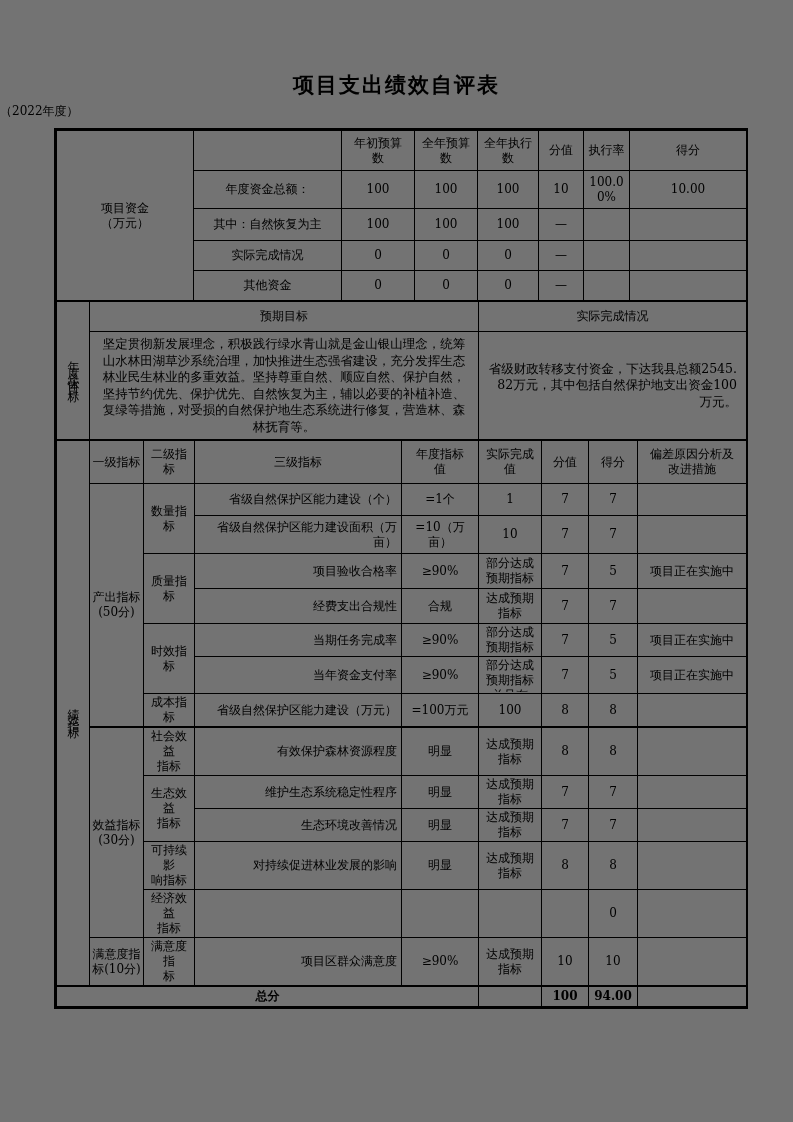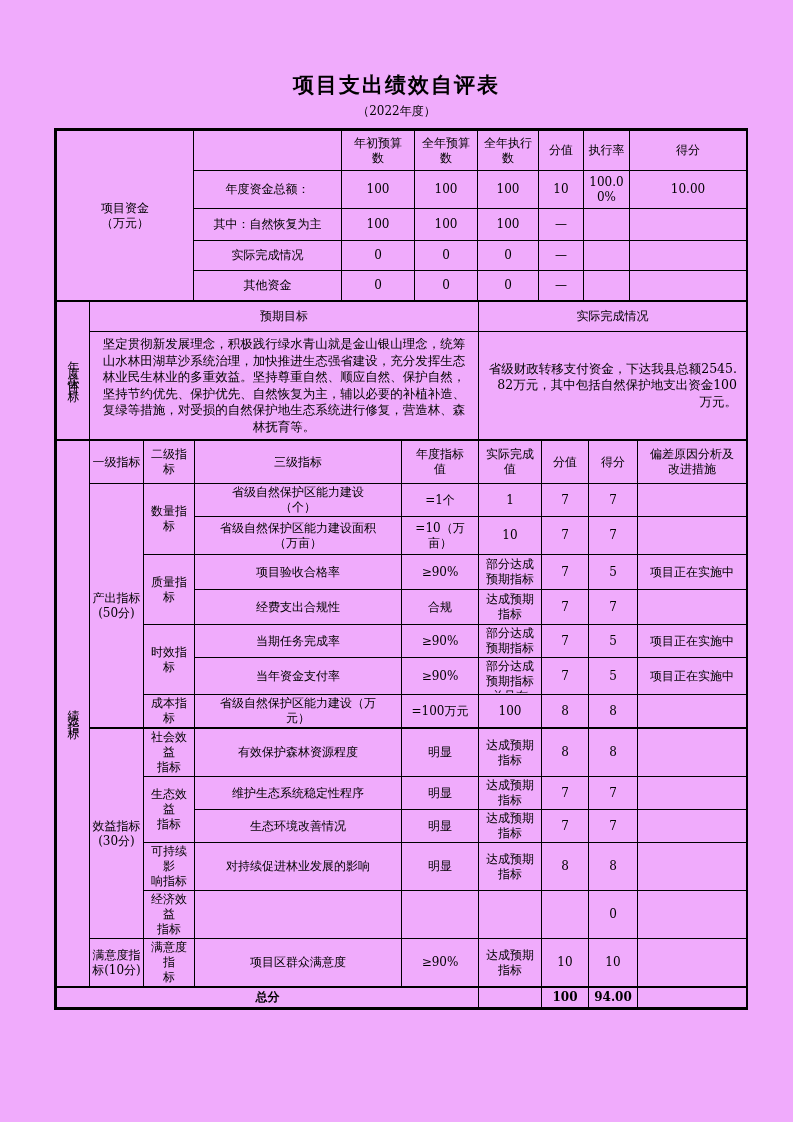--- a/index.html
+++ b/index.html
@@ -1,26 +1,26 @@
 <!DOCTYPE html>
 <html><head>
 <meta charset="utf-8">
 <style>
   html,body{margin:0;padding:0;background:#888;}
-  .page{position:relative;width:793px;height:1122px;background:#f0abfc;margin:0 auto;
+  .page{position:relative;width:793px;height:1122px;background:#737373;margin:0 auto;
         font-family:"DejaVu Serif","Liberation Serif",serif;color:#000;overflow:hidden;}
   .title{position:absolute;top:71px;left:0;width:100%;text-align:center;
          font-size:21px;font-weight:bold;letter-spacing:2px;}
-  .subtitle{position:absolute;top:103px;left:0;width:100%;text-align:center;font-size:12px;}
+  .subtitle{position:absolute;top:103px;left:0;width:100%;font-size:12px;}
   .doc{position:absolute;left:54px;top:128px;width:690px;border:2px solid #000;}
   table{border-collapse:collapse;table-layout:fixed;width:690px;}
   td{border:1px solid #000;font-size:12px;line-height:15px;text-align:center;
      vertical-align:middle;padding:1px 2px;white-space:pre-line;overflow:hidden;
      word-break:break-all;}
-  td.left{text-align:center;padding:1px 20px;}
+  td.left{text-align:right;padding:1px 4px;}
   td.bold{font-weight:bold;}
   .vert{writing-mode:vertical-rl;text-orientation:upright;letter-spacing:6px;display:inline-block;}
   .goal-expected{text-align:center;padding:4px 9px;line-height:16.5px;font-size:12.5px;}
   .goal-actual{text-align:right;padding:4px 9px;line-height:16.5px;font-size:12.5px;}
   .clip{height:34px;overflow:hidden;line-height:15px;}
   .secline{border-top:2px solid #000;}
 </style>
 </head>
 <body>
 

